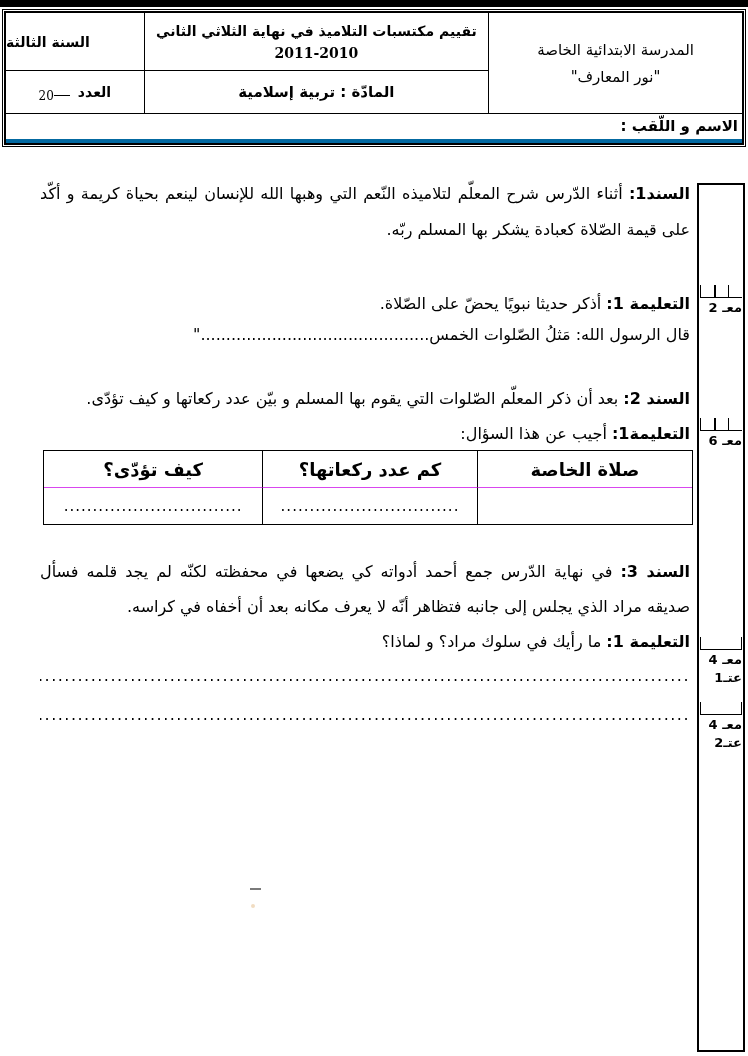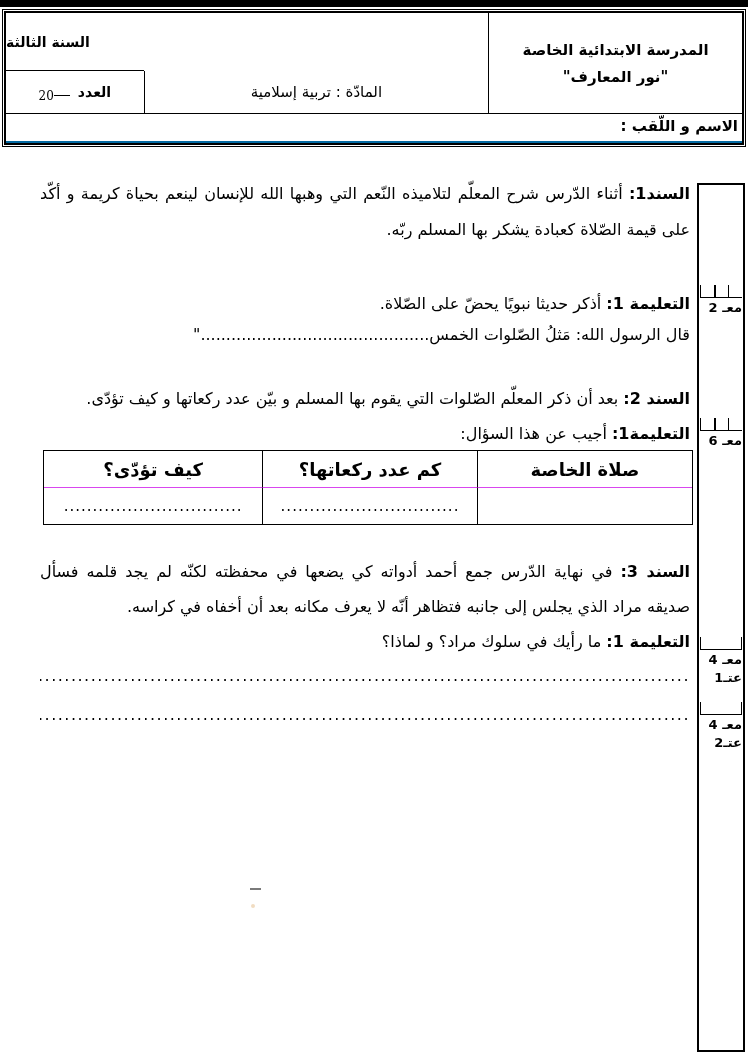--- a/index.html
+++ b/index.html
@@ -23,32 +23,32 @@
     border:1px solid #000; padding:1px; background:#fff;
   }
   .hdr-inner { border:2px solid #000; }
   .hdr-grid {
     direction: rtl;
     display:grid;
     grid-template-columns: 34.5fr 46.8fr 18.7fr;
     grid-template-rows: 58px 42px;
   }
   .cell { display:flex; flex-direction:column; align-items:center; justify-content:center; text-align:center; }
-  .cell-school { grid-column:1; grid-row:1 / span 2; border-inline-end:1px solid #000; font-weight:bold; font-size:15px; line-height:24px; gap:3px; }
+  .cell-school { grid-column:1; grid-row:1 / span 2; border-inline-end:1px solid #000; font-weight:normal; font-size:15px; line-height:24px; gap:3px; }
   .cell-title   { grid-column:2; grid-row:1; border-inline-end:1px solid #000; border-bottom:1px solid #000; font-weight:bold; font-size:14px; line-height:22px; white-space:nowrap; }
-  .cell-subject { grid-column:2; grid-row:2; border-inline-end:1px solid #000; font-weight:normal; font-size:15px;text-align:right; }
+  .cell-subject { grid-column:2; grid-row:2; border-inline-end:1px solid #000; font-weight:bold; font-size:15px;text-align:right; }
   .cell-grade   { grid-column:3; grid-row:1; border-bottom:1px solid #000; font-weight:bold; font-size:14px;align-items:flex-end; }
   .cell-number  { grid-column:3; grid-row:2; flex-direction:row; gap:8px; font-weight:bold; font-size:14px; }
   .digits { font-family:"DejaVu Serif", serif; }
   .score-frac { display:inline-flex; flex-direction:row; align-items:center; margin-top:8px; }
   .frac-line { width:16px; height:0; border-top:1px solid #000; margin-bottom:1px; }
   .frac-den { font-family:"DejaVu Serif", serif; font-size:12px; font-weight:normal; line-height:12px; }
   .hdr-name {
     direction: rtl;
-    border-top:1px solid #000; border-bottom:2px solid #0369a1;
+    border-top:1px solid #000; border-bottom:4px solid #0369a1;
     height:30px; line-height:25px;
     font-weight:bold; font-size:15px;
     padding: 0 4px;
   }
 
   
   .txt { left:40px; width:650px; direction:rtl; font-size:16px; }
   .just { text-align:justify; }
   .lbl { font-weight:bold; }
   #sanad1 { top:176px; line-height:36px; }
@@ -96,20 +96,24 @@
 
 <div class="abs top-bar"></div>
 
 <div class="abs hdr-outer">
   <div class="hdr-inner">
     <div class="hdr-grid">
       <div class="cell cell-school">
         <span>المدرسة الابتدائية الخاصة</span>
         <span>"نور المعارف"</span>
       </div>
+      <div class="cell cell-title">
+        <span>تقييم مكتسبات التلاميذ في نهاية الثلاثي الثاني</span>
+        <span class="digits">2011-2010</span>
+      </div>
       <div class="cell cell-subject">
         <span>المادّة : تربية إسلامية</span>
       </div>
       <div class="cell cell-grade">
         <span>السنة الثالثة</span>
       </div>
       <div class="cell cell-number">
         <span>العدد</span>
         <span class="score-frac">
           <span class="frac-line"></span>

